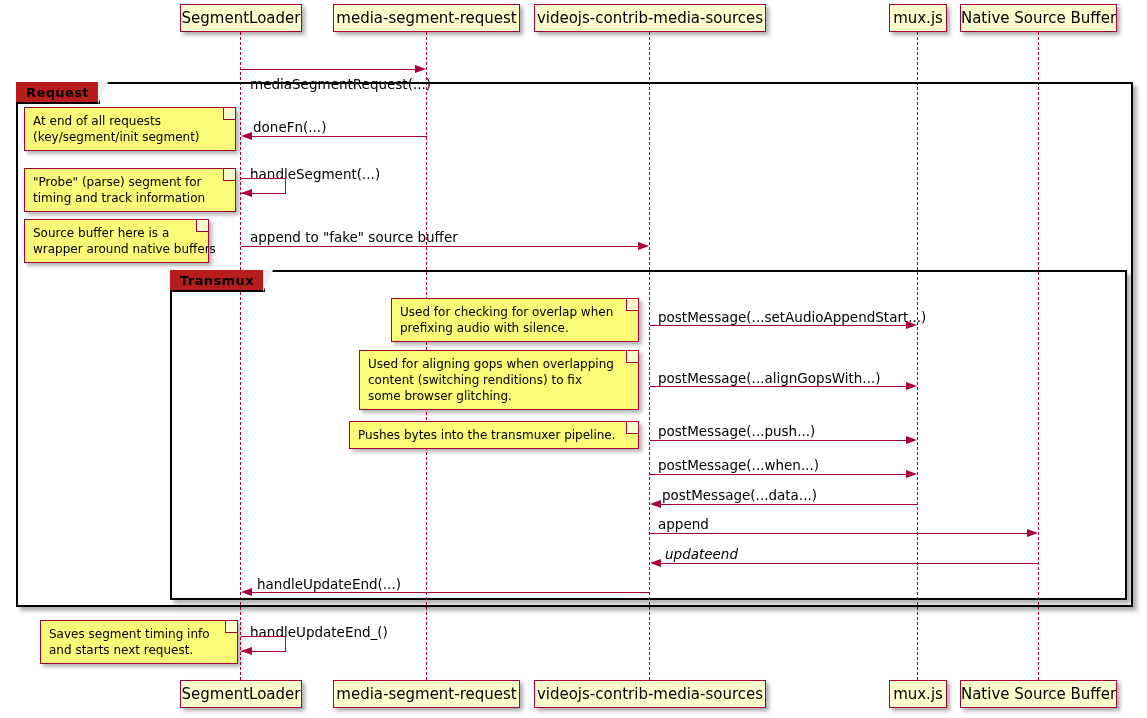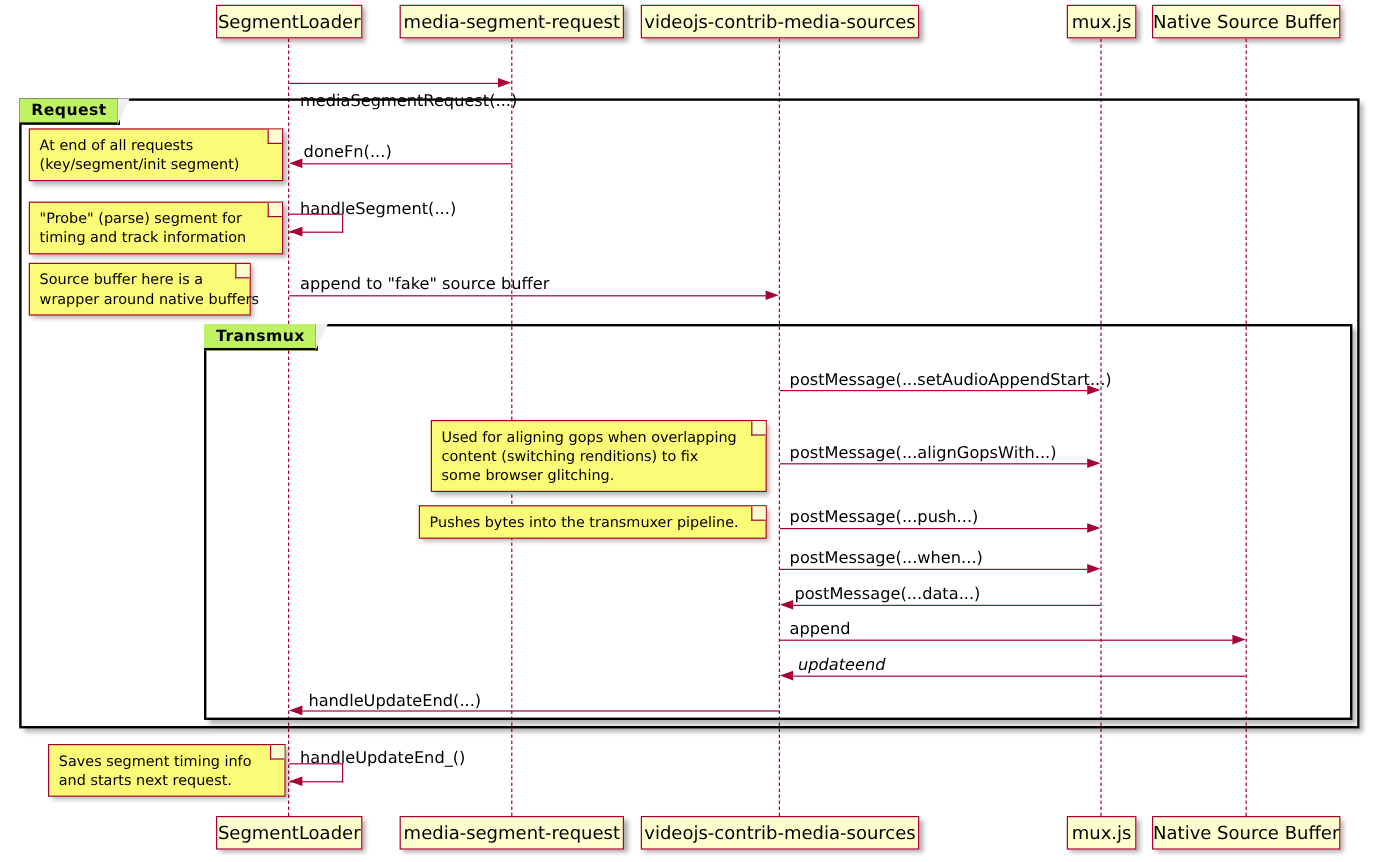--- a/index.html
+++ b/index.html
@@ -44,21 +44,21 @@
   .frame{
     position:absolute;
     box-sizing:border-box;
     border:2px solid #000000;
     background:transparent;
     box-shadow:4px 4px 4px rgba(0,0,0,0.30);
   }
   .frame-label{
     position:absolute;
     box-sizing:border-box;
-    background:#bef264;
+    background:#b91c1c;
     border-right:2px solid #000;
     border-bottom:2px solid #000;
     font-size:13px;
     font-weight:bold;
     color:#000;
     height:22px;
     line-height:22px;
     padding:0 9px 0 10px;
     white-space:nowrap;
     letter-spacing:.4px;
@@ -210,20 +210,22 @@
   <div class="msg-line" style="left:241px;top:246px;width:398px;"></div>
   <div class="arrow-r" style="left:638px;top:242px;"></div>
 
   <div class="frame" style="left:170px;top:270px;width:957px;height:330px;"></div>
   <div class="frame-label-clip" style="left:170px;top:270px;width:118px;">
     <div class="frame-label" style="left:0;top:0;">
       <span>Transmux</span>
     </div>
   </div>
 
+  <div class="note" style="left:391px;top:298px;width:248px;"><span class="fold"></span><span>Used for checking for overlap when
+prefixing audio with silence.</span></div>
   <div class="msg-label" style="left:658px;top:310px;">postMessage(...setAudioAppendStart...)</div>
   <div class="msg-line" style="left:650px;top:325px;width:256px;"></div>
   <div class="arrow-r" style="left:906px;top:321px;"></div>
 
   <div class="note" style="left:359px;top:350px;width:280px;"><span class="fold"></span><span>Used for aligning gops when overlapping
 content (switching renditions) to fix
 some browser glitching.</span></div>
   <div class="msg-label" style="left:658px;top:371px;">postMessage(...alignGopsWith...)</div>
   <div class="msg-line" style="left:650px;top:386px;width:256px;"></div>
   <div class="arrow-r" style="left:906px;top:382px;"></div>

